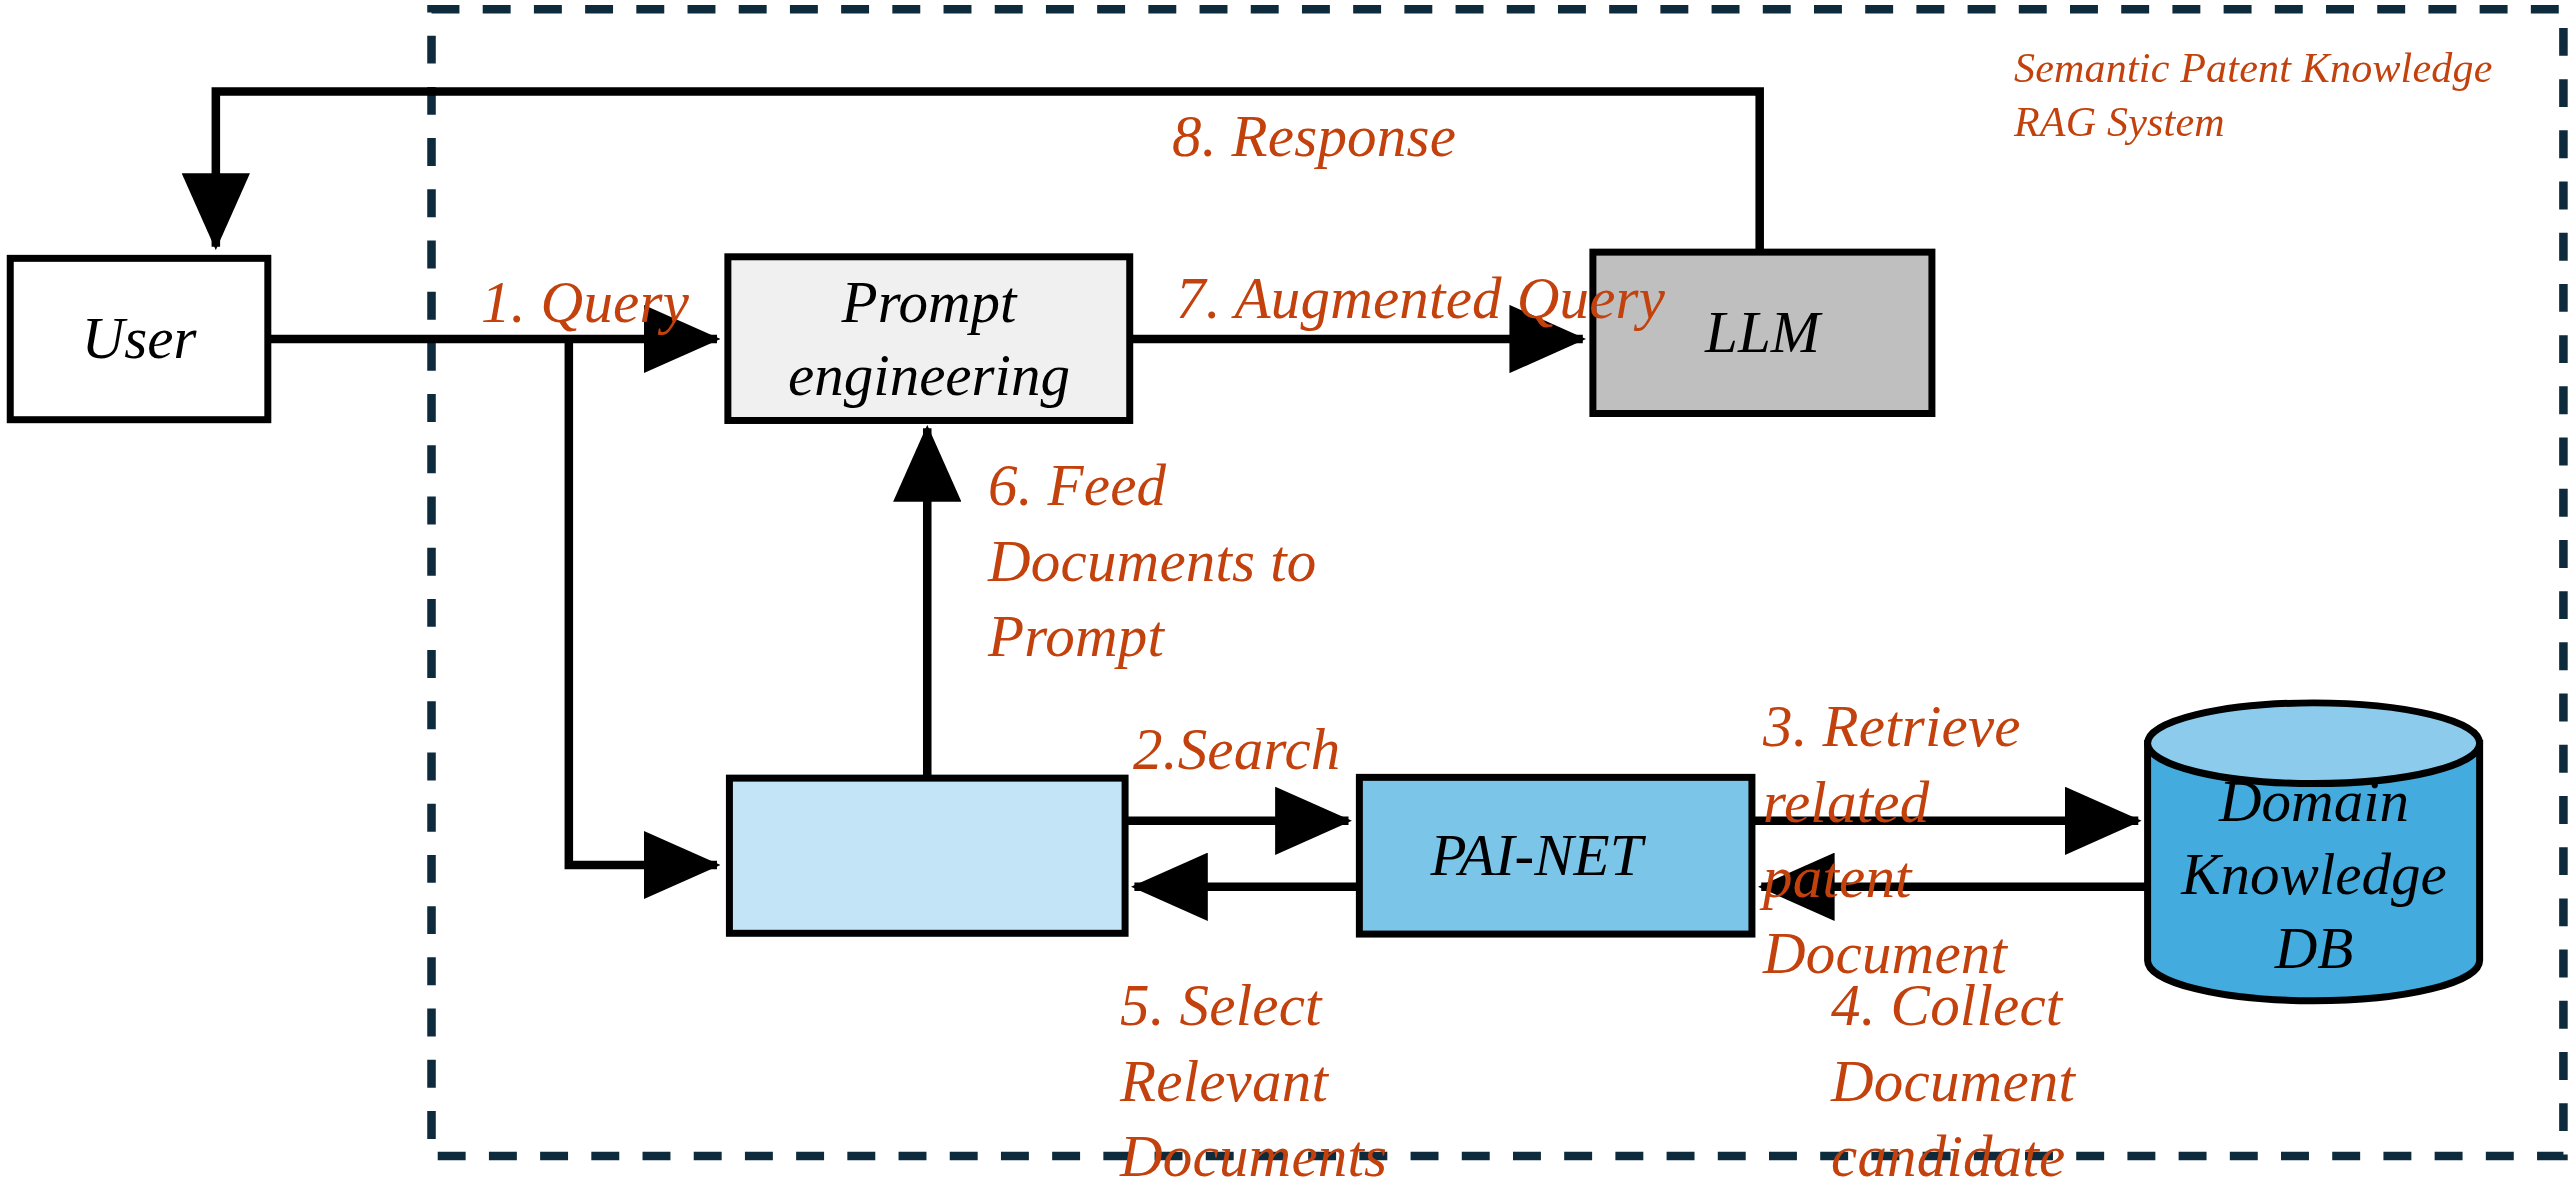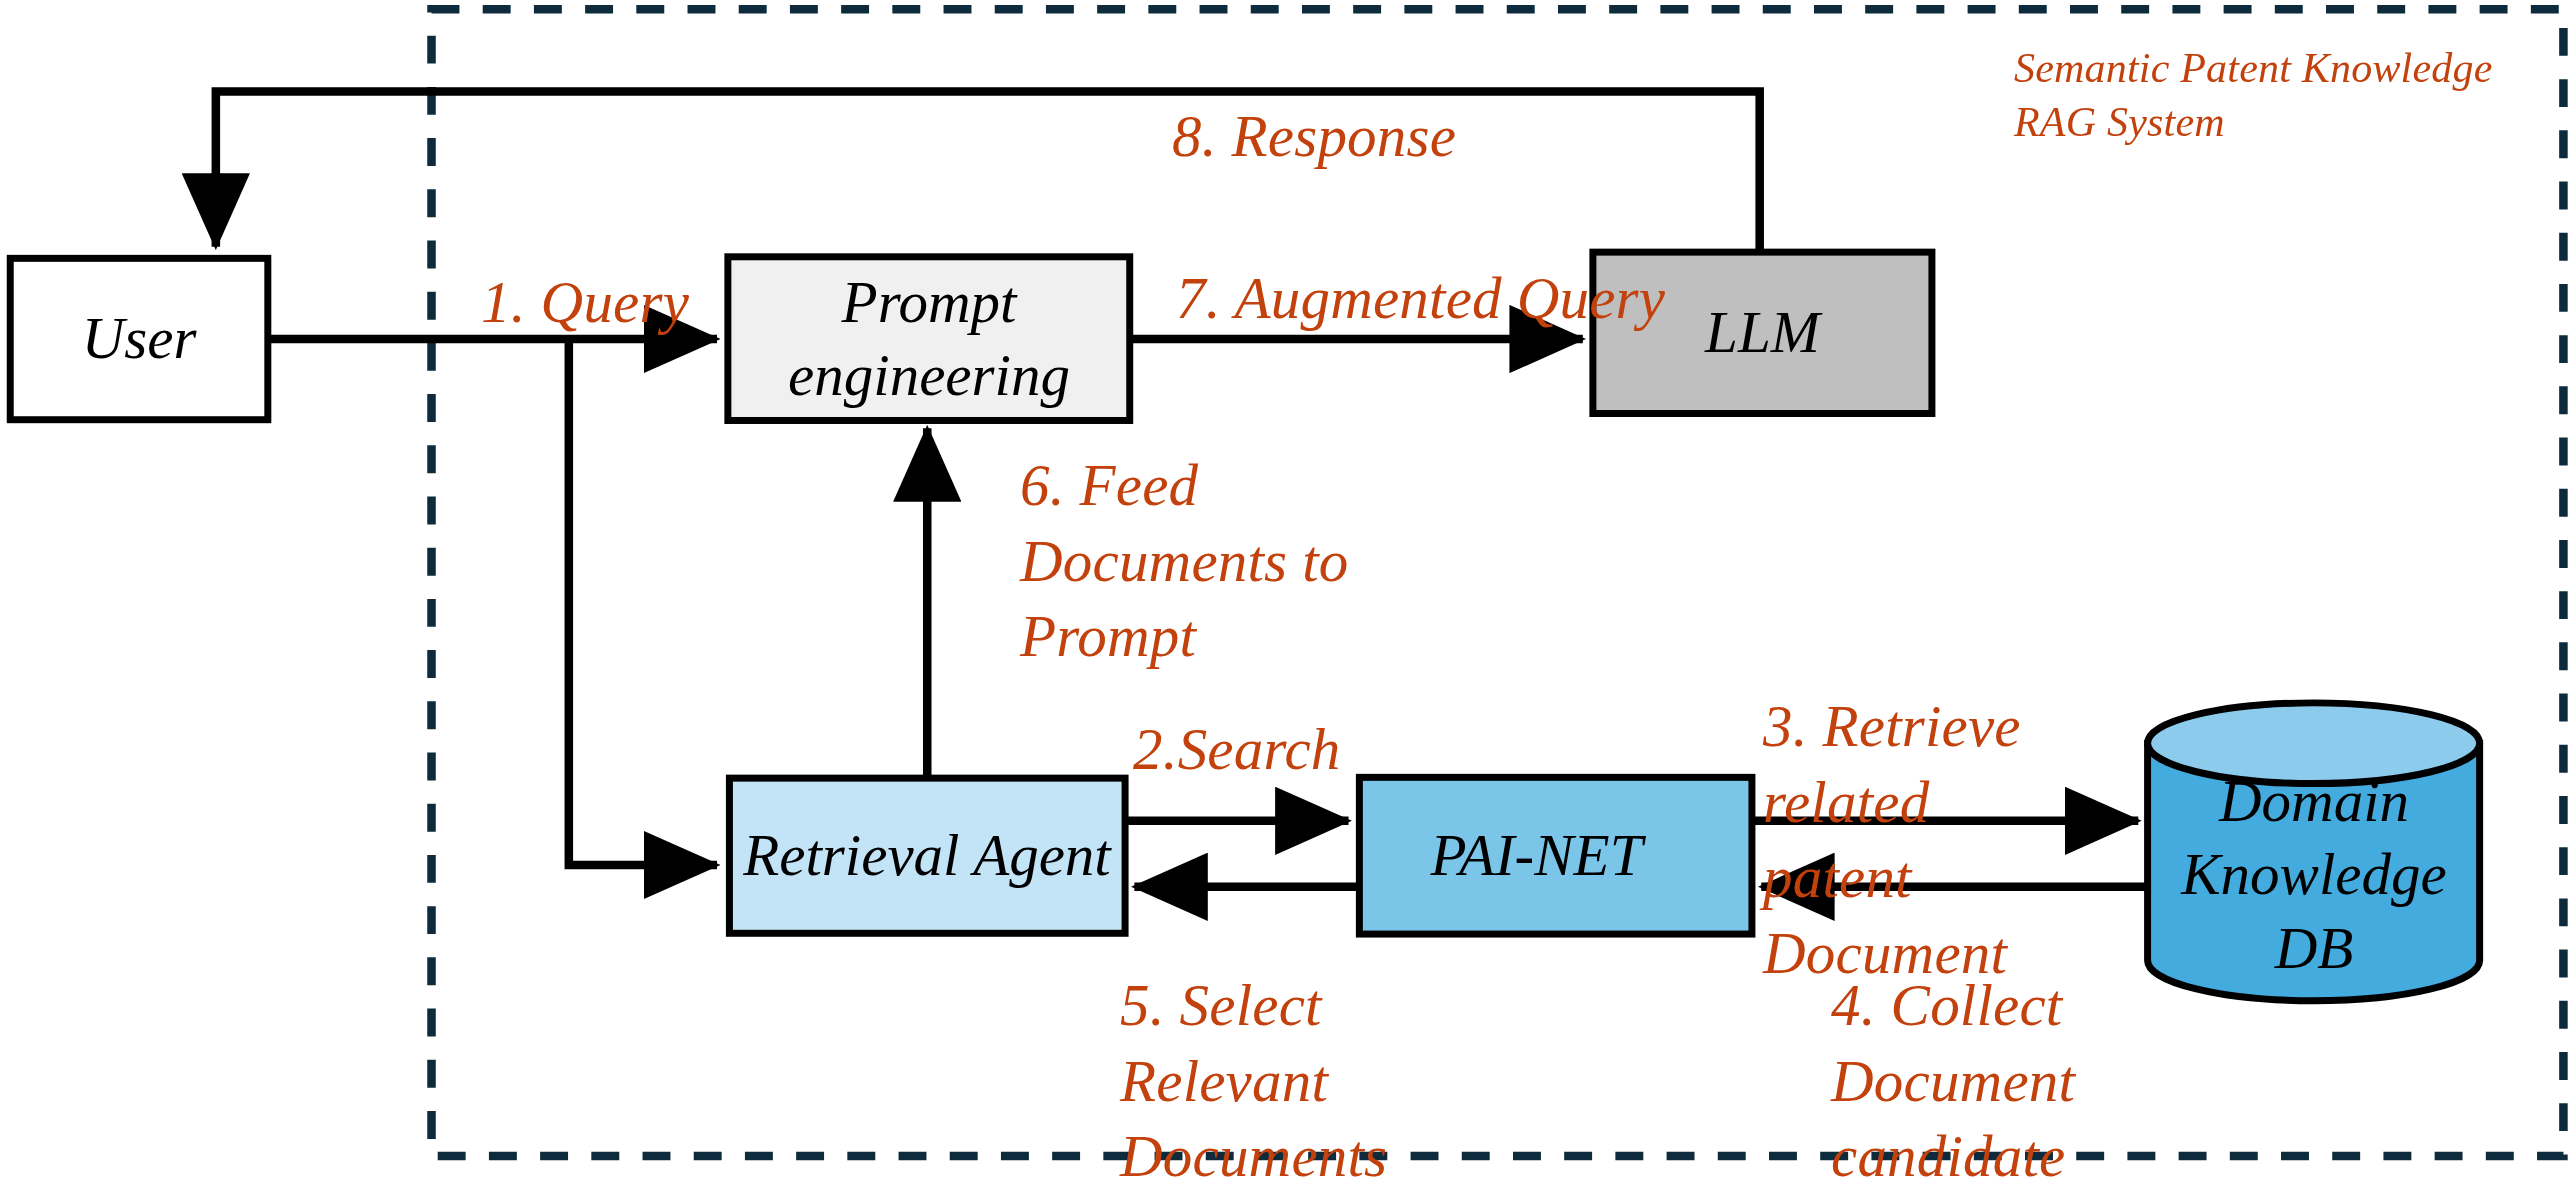--- a/index.html
+++ b/index.html
@@ -98,42 +98,41 @@
 
   <div class="lbl f54" style="left:2014px; top:42px; width:543px;">Semantic Patent Knowledge RAG System</div>
 
   <div class="node-label f58" style="left:10px; top:258px; width:258px; height:161px;">User</div>
 
   <div class="node-label f58" style="left:728px; top:257px; width:402px; height:164px; white-space:pre-line;">Prompt
 engineering</div>
 
   <div class="node-label f58" style="left:1593px; top:252px; width:339px; height:161px;">LLM</div>
 
-  <div class="node-label f58" style="left:729px; top:778px; width:396px; height:155px;">Retrieval Agent</div>
 
   <div class="node-label f58" style="left:1340px; top:777px; width:393px; height:157px;">PAI-NET</div>
 
   <div class="node-label f58" style="left:2148px; top:776px; width:332px; height:198px; white-space:pre-line;">Domain
 Knowledge
 DB</div>
 
   <div class="lbl f58" style="left:481px; top:265px;">1. Query</div>
 
   <div class="lbl f58" style="left:1133px; top:712px;">2.Search</div>
 
   <div class="lbl f58" style="left:1763px; top:689px; width:403px;">3. Retrieve related
 patent Document</div>
 
   <div class="lbl f58" style="left:1831px; top:968px; width:419px;">4. Collect Document
 candidate</div>
 
   <div class="lbl f58" style="left:1120px; top:968px; width:388px;">5. Select Relevant
 Documents</div>
 
-  <div class="lbl f58" style="left:1020px; top:448px; width:435px;">6. Feed Documents to
+  <div class="lbl f58" style="left:988px; top:448px; width:435px;">6. Feed Documents to
 Prompt</div>
 
   <div class="lbl f58" style="left:1176px; top:261px;">7. Augmented Query</div>
 
   <div class="lbl f58" style="left:1172px; top:99px;">8. Response</div>
 
 </div>
 
 
 </body></html>

